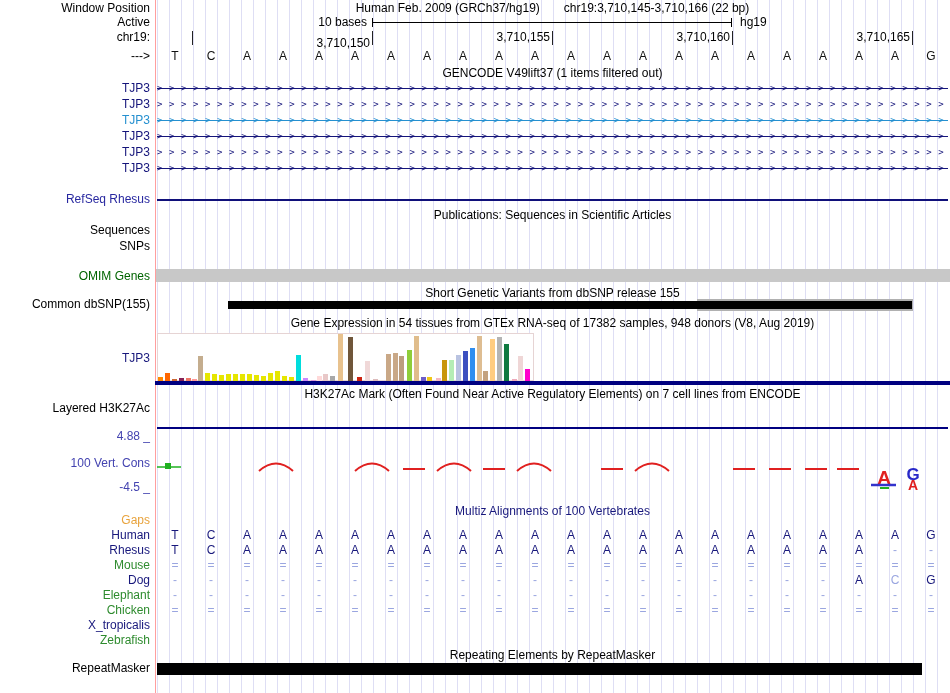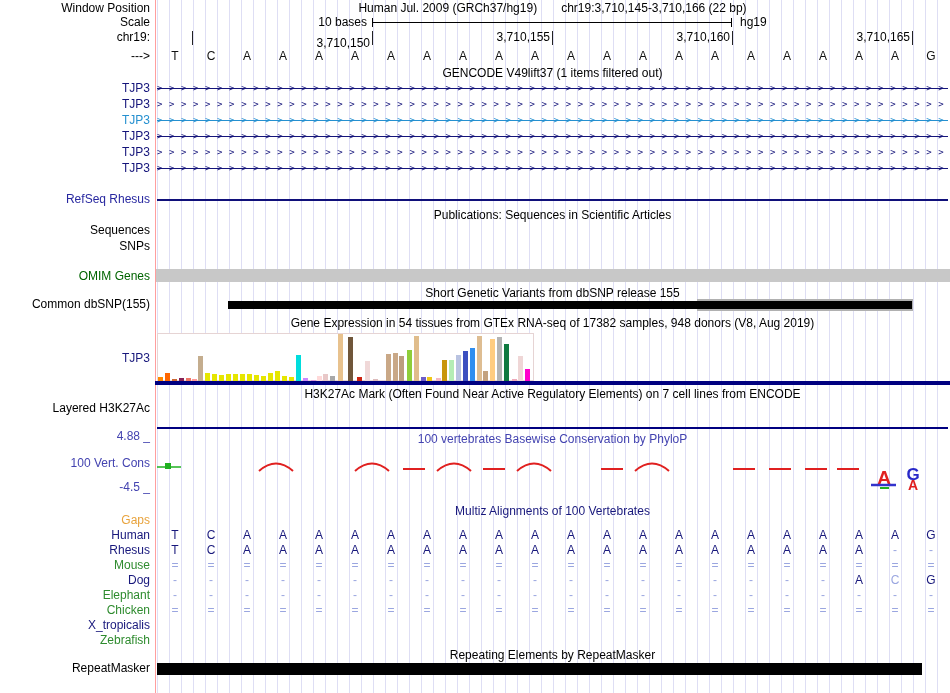--- a/index.html
+++ b/index.html
@@ -32,24 +32,24 @@
 </style>
 </head>
 <body>
 
 <div id="screen">
   <div class="grid"></div>
   <div class="pinkline"></div>
 
   <div class="ll" style="top:1px">Window Position</div>
   <div class="hdr-center">
-    <span>Human Jul. 2009 (GRCh37/hg19)</span><span class="hdr-gap"></span><span>chr19:3,710,145-3,710,166 (22 bp)</span>
+    <span>Human Feb. 2009 (GRCh37/hg19)</span><span class="hdr-gap"></span><span>chr19:3,710,145-3,710,166 (22 bp)</span>
   </div>
 
-  <div class="ll" style="top:15px">Scale</div>
+  <div class="ll" style="top:15px">Active</div>
   <div class="abs" style="top:15px;left:157px;width:210px;text-align:right;">10 bases</div>
   <div class="scale-line"></div>
   <div class="scale-tick" style="left:372px"></div>
   <div class="scale-tick" style="left:731px"></div>
   <div class="abs" style="top:15px;left:740px;">hg19</div>
 
   <div class="ll" style="top:30px">chr19:</div>
   <div id="ruler"></div>
 
   <div class="ll" style="top:49px">---&gt;</div>
@@ -77,21 +77,20 @@
   <div class="ll c-navy" style="top:351px">TJP3</div>
   <div class="gtex-box"></div>
   <div id="gtexbars"></div>
   <div class="gtex-baseline"></div>
 
   <div class="ct c-black" style="top:387px">H3K27Ac Mark (Often Found Near Active Regulatory Elements) on 7 cell lines from ENCODE</div>
   <div class="ll c-black" style="top:401px">Layered H3K27Ac</div>
   <div class="h3k-line"></div>
 
   <div class="ll c-consblue" style="top:429px">4.88 _</div>
-  <div class="ct c-consblue" style="top:432px">100 vertebrates Basewise Conservation by PhyloP</div>
   <div class="ll c-consblue" style="top:456px">100 Vert. Cons</div>
   <div class="ll c-consblue" style="top:480px">-4.5 _</div>
 
   <div class="ct c-navy" style="top:504px">Multiz Alignments of 100 Vertebrates</div>
   <div id="multiz"></div>
 
   <div class="ct c-black" style="top:648px">Repeating Elements by RepeatMasker</div>
   <div class="ll c-black" style="top:661px">RepeatMasker</div>
   <div class="rmsk-bar"></div>
 

